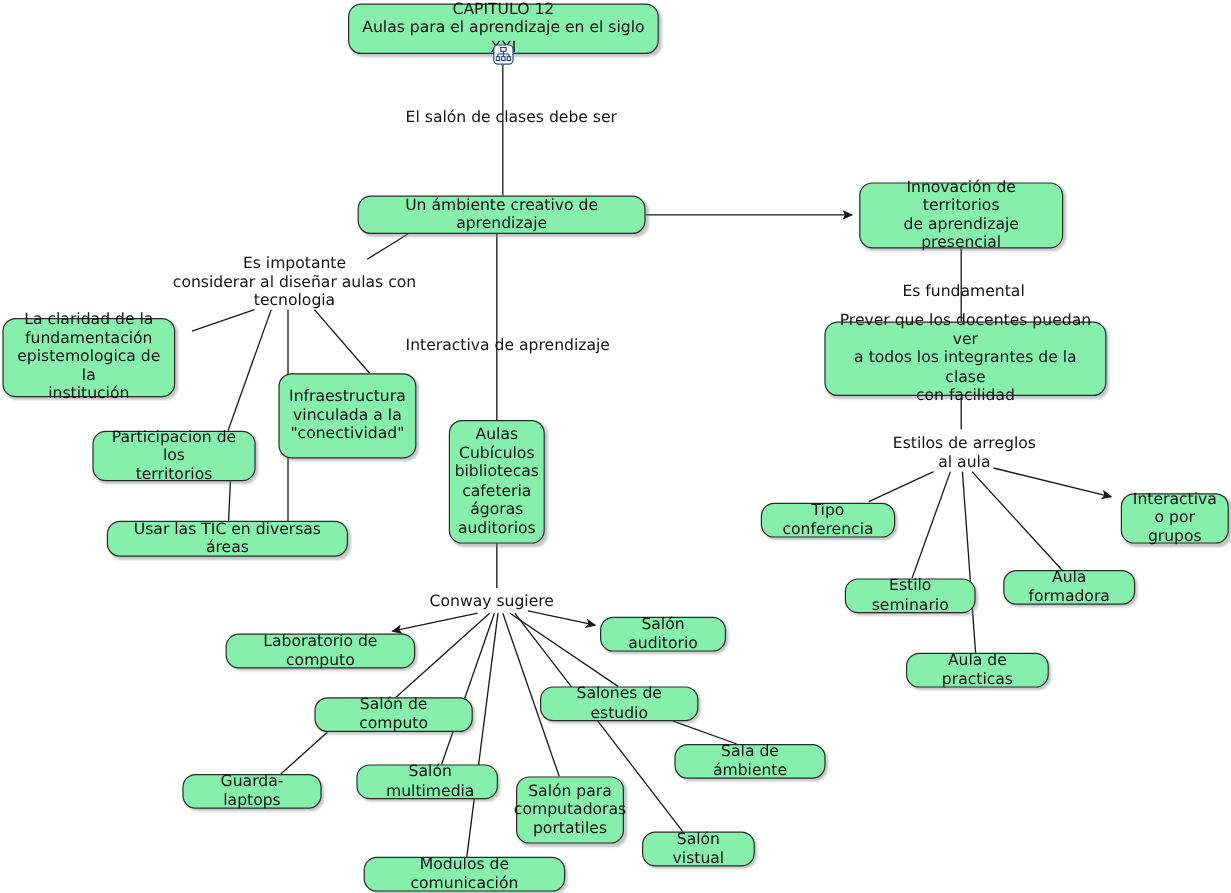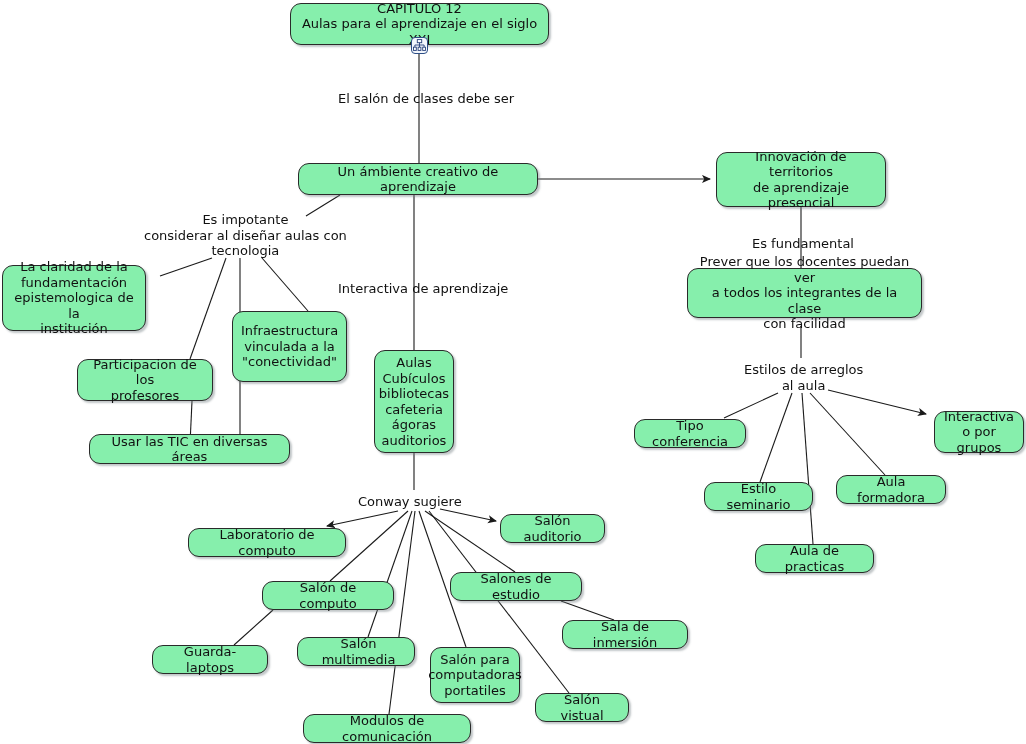--- a/index.html
+++ b/index.html
@@ -109,49 +109,49 @@
         <polyline points="561,601 614,620" fill="none" stroke="#1a1a1a" stroke-width="1.1"></polyline>
       </g>
   </svg>
 
   <div id="node-layer">
       <div class="node" style="left: 290px; top: 3px; width: 259px; height: 42px;">CAPITULO 12
 Aulas para el aprendizaje en el siglo XXI</div>
       <div class="node" style="left: 298px; top: 163px; width: 240px; height: 32px;">Un ámbiente creativo de aprendizaje</div>
       <div class="node" style="left: 716px; top: 152px; width: 170px; height: 55px;">Innovación de territorios
 de aprendizaje presencial</div>
-      <div class="node" style="left: 687px; top: 268px; width: 235px; height: 50px;">Prever que los docentes puedan ver
+      <div class="node" style="left: 687px; top: 268px; width: 235px; height: 62px;">Prever que los docentes puedan ver
 a todos los integrantes de la clase
 con facilidad</div>
       <div class="node" style="left: 2px; top: 265px; width: 144px; height: 66px;">La claridad de la
 fundamentación
 epistemologica de la
 institución</div>
       <div class="node" style="left: 77px; top: 359px; width: 136px; height: 42px;">Participacion de los
-profesores</div>
+territorios</div>
       <div class="node" style="left: 89px; top: 434px; width: 201px; height: 30px;">Usar las TIC en diversas áreas</div>
       <div class="node" style="left: 232px; top: 311px; width: 115px; height: 71px;">Infraestructura
 vinculada a la
 "conectividad"</div>
       <div class="node" style="left: 374px; top: 350px; width: 80px; height: 103px; border-radius: 11px;">Aulas
 Cubículos
 bibliotecas
 cafeteria
 ágoras
 auditorios</div>
       <div class="node" style="left: 188px; top: 528px; width: 158px; height: 29px;">Laboratorio de computo</div>
       <div class="node" style="left: 500px; top: 514px; width: 105px; height: 29px;">Salón auditorio</div>
       <div class="node" style="left: 262px; top: 581px; width: 132px; height: 29px;">Salón de computo</div>
       <div class="node" style="left: 450px; top: 572px; width: 132px; height: 29px;">Salones de estudio</div>
       <div class="node" style="left: 152px; top: 645px; width: 116px; height: 29px;">Guarda- laptops</div>
       <div class="node" style="left: 297px; top: 637px; width: 118px; height: 29px; padding-left: 12px;">Salón multimedia</div>
       <div class="node" style="left: 430px; top: 647px; width: 90px; height: 56px;">Salón para
 computadoras
 portatiles</div>
-      <div class="node" style="left: 562px; top: 620px; width: 126px; height: 29px;">Sala de inmersión</div>
+      <div class="node" style="left: 562px; top: 620px; width: 126px; height: 29px;">Sala de ámbiente</div>
       <div class="node" style="left: 535px; top: 693px; width: 94px; height: 29px;">Salón vistual</div>
       <div class="node" style="left: 303px; top: 714px; width: 168px; height: 29px;">Modulos de comunicación</div>
       <div class="node" style="left: 634px; top: 419px; width: 112px; height: 29px;">Tipo conferencia</div>
       <div class="node" style="left: 704px; top: 482px; width: 109px; height: 29px;">Estilo seminario</div>
       <div class="node" style="left: 836px; top: 475px; width: 110px; height: 29px;">Aula formadora</div>
       <div class="node" style="left: 755px; top: 544px; width: 119px; height: 29px;">Aula de practicas</div>
       <div class="node" style="left: 934px; top: 411px; width: 90px; height: 42px;">Interactiva
 o por grupos</div>
     </div>
   <div id="label-layer">

